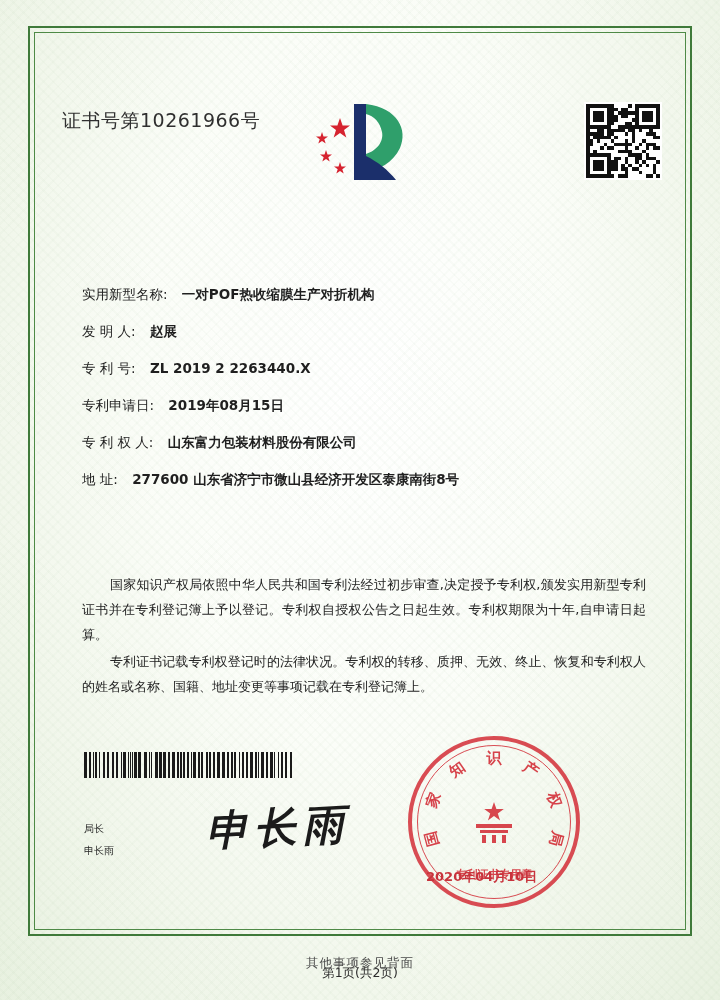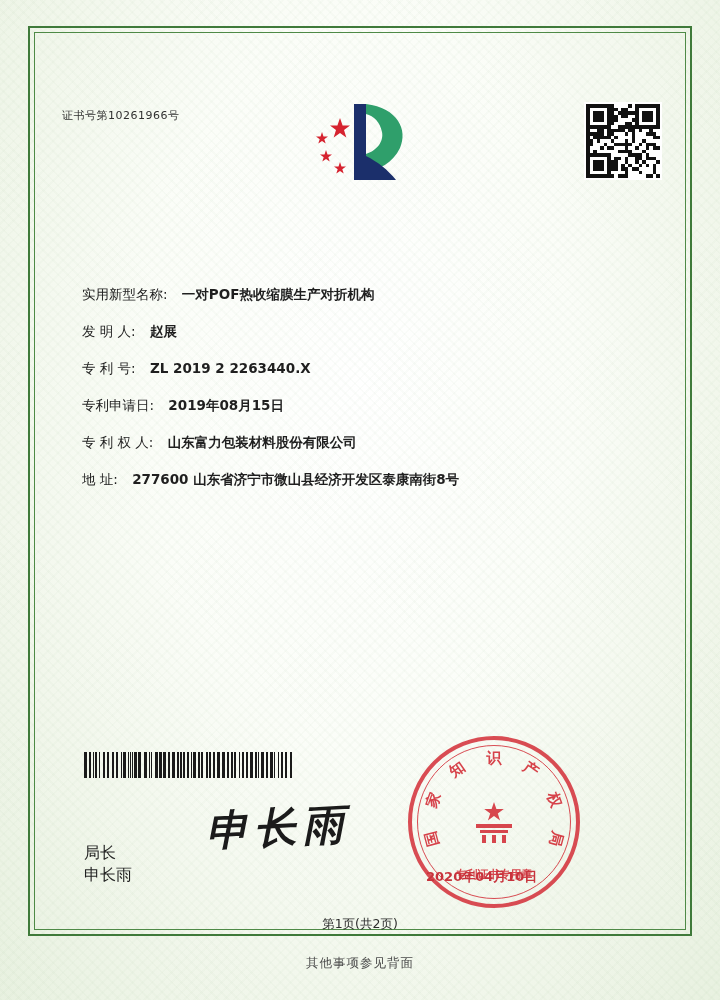--- a/index.html
+++ b/index.html
@@ -56,21 +56,21 @@
   .content {
     position: absolute;
     left: 0; top: 0; right: 0; bottom: 0;
   }
 
   
   .cert-no {
     position: absolute;
     left: 62px;
     top: 108px;
-    font-size: 11px;
+    font-size: 19px;
     letter-spacing: 0.5px;
     color: #2f2f2f;
     font-family: "DejaVu Sans", "Liberation Sans", sans-serif;
   }
 
   .logo {
     position: absolute;
     left: 296px;
     top: 96px;
     width: 120px;
@@ -174,22 +174,22 @@
   }
   .barcode b {
     display: block;
     background: #1a1a1a;
   }
 
   
   .sig-label {
     position: absolute;
     left: 84px;
-    top: 842px;
-    font-size: 16px;
+    top: 818px;
+    font-size: 10px;
     line-height: 22px;
     color: #1f1f1f;
   }
   .sig-script {
     position: absolute;
     left: 206px;
     top: 800px;
     font-size: 42px;
     font-family: "DejaVu Serif", "Liberation Serif", serif;
     font-style: italic;
@@ -254,21 +254,21 @@
     top: 868px;
     font-size: 13px;
     color: #c8333c;
     font-weight: bold;
   }
 
   
   .page-num {
     position: absolute;
     left: 0; right: 0;
-    top: 916px;
+    top: 965px;
     text-align: center;
     font-size: 12.5px;
     color: #2b2b2b;
   }
   .footnote {
     position: absolute;
     left: 0; right: 0;
     bottom: 28px;
     text-align: center;
     font-size: 12.5px;
@@ -767,20 +767,24 @@
       <div class="field">
         <span class="lbl">专 利 权 人:</span>
         <span class="val">山东富力包装材料股份有限公司</span>
       </div>
       <div class="field">
         <span class="lbl">地       址:</span>
         <span class="val">277600 山东省济宁市微山县经济开发区泰康南街8号</span>
       </div>
     </div>
 
+    <div class="paras">
+      <p>国家知识产权局依照中华人民共和国专利法经过初步审查,决定授予专利权,颁发实用新型专利证书并在专利登记簿上予以登记。专利权自授权公告之日起生效。专利权期限为十年,自申请日起算。</p>
+      <p>专利证书记载专利权登记时的法律状况。专利权的转移、质押、无效、终止、恢复和专利权人的姓名或名称、国籍、地址变更等事项记载在专利登记簿上。</p>
+    </div>
 
     <div class="barcode" id="barcode">
         <b style="width:3px"></b>
         <b style="width:2px;background:transparent"></b>
         <b style="width:2px"></b>
         <b style="width:2px;background:transparent"></b>
         <b style="width:1px"></b>
         <b style="width:1px;background:transparent"></b>
         <b style="width:2px"></b>
         <b style="width:2px;background:transparent"></b>

